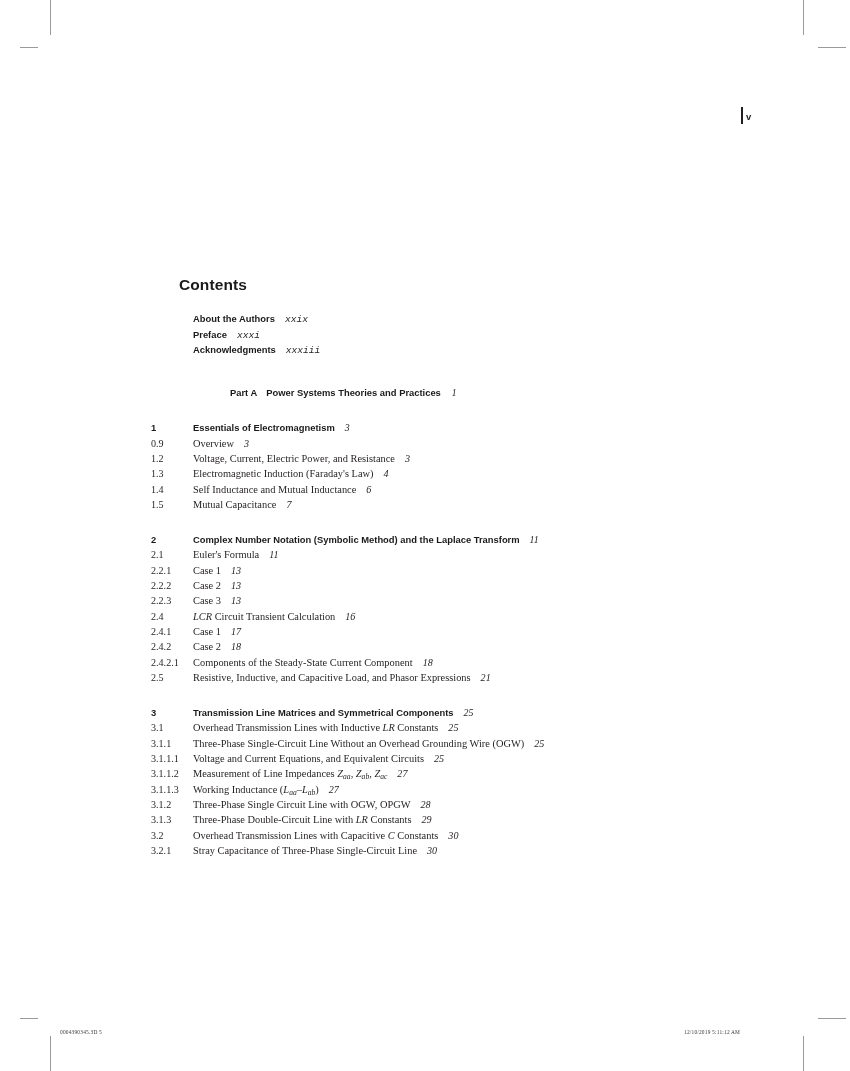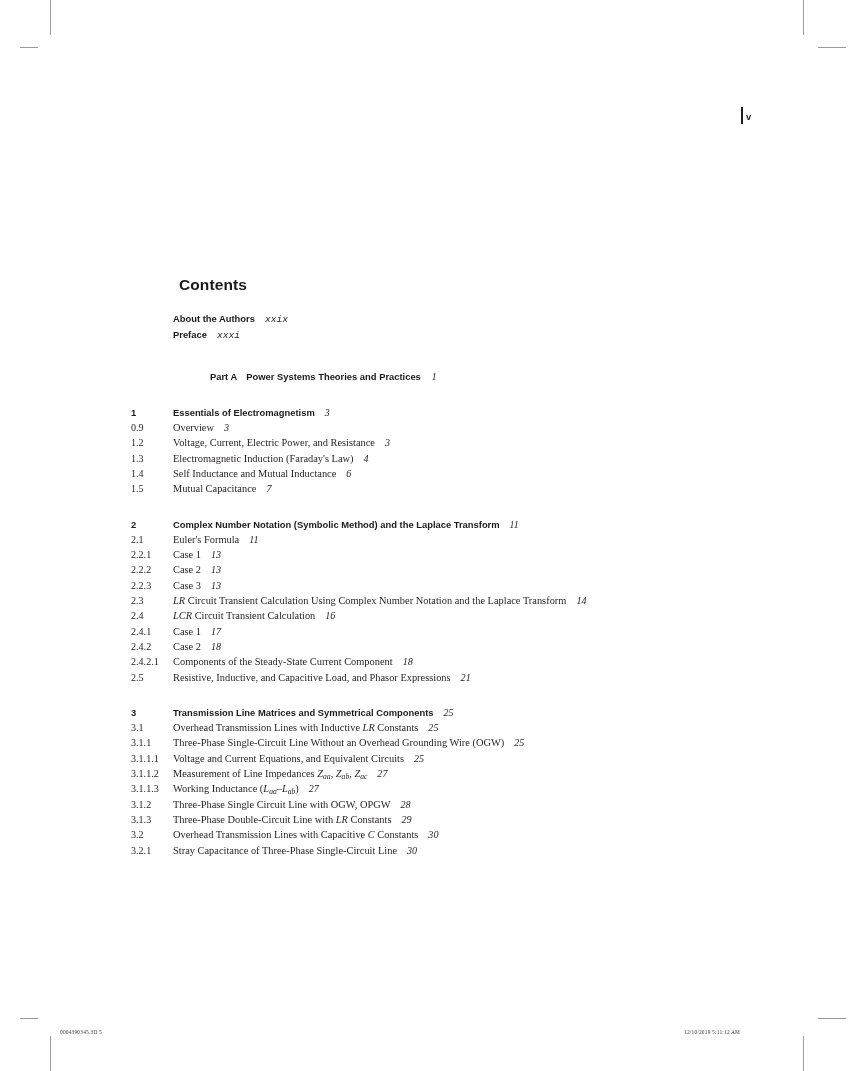--- a/index.html
+++ b/index.html
@@ -72,21 +72,21 @@
     top: 276px;
     font-family: "Liberation Sans", sans-serif;
     font-size: 15.5px;
     font-weight: 700;
     letter-spacing: 0.1px;
     color: #1a1a1a;
   }
 
   .toc {
     position: absolute;
-    left: 131px;
+    left: 151px;
     top: 313px;
     width: 620px;
   }
 
   
   .frontmatter { margin-bottom: 0; }
   .fm-row {
     display: flex;
     align-items: baseline;
     height: 15.6px;
@@ -237,20 +237,24 @@
 
     <div class="frontmatter" id="front-matter">
         <div class="fm-row">
           <span class="fm-label">About the Authors</span>
           <span class="fm-page">xxix</span>
         </div>
         <div class="fm-row">
           <span class="fm-label">Preface</span>
           <span class="fm-page">xxxi</span>
         </div>
+        <div class="fm-row">
+          <span class="fm-label">Acknowledgments</span>
+          <span class="fm-page">xxxiii</span>
+        </div>
       </div>
 
     <div class="part-block">
       <div class="part-row">
         <span class="part-label">Part A</span>
         <span class="part-title">Power Systems Theories and Practices</span>
         <span class="part-page">1</span>
       </div>
     </div>
 
@@ -307,25 +311,20 @@
             <span class="toc-num">2.2.2</span>
             <span class="toc-text">Case 2</span>
             <span class="toc-page">13</span>
           </div>
           <div class="toc-row level-section">
             <span class="toc-num">2.2.3</span>
             <span class="toc-text">Case 3</span>
             <span class="toc-page">13</span>
           </div>
           <div class="toc-row level-section">
-            <span class="toc-num">2.3</span>
-            <span class="toc-text"><i>LR</i> Circuit Transient Calculation Using Complex Number Notation and the Laplace Transform</span>
-            <span class="toc-page">14</span>
-          </div>
-          <div class="toc-row level-section">
             <span class="toc-num">2.4</span>
             <span class="toc-text"><i>LCR</i> Circuit Transient Calculation</span>
             <span class="toc-page">16</span>
           </div>
           <div class="toc-row level-section">
             <span class="toc-num">2.4.1</span>
             <span class="toc-text">Case 1</span>
             <span class="toc-page">17</span>
           </div>
           <div class="toc-row level-section">

